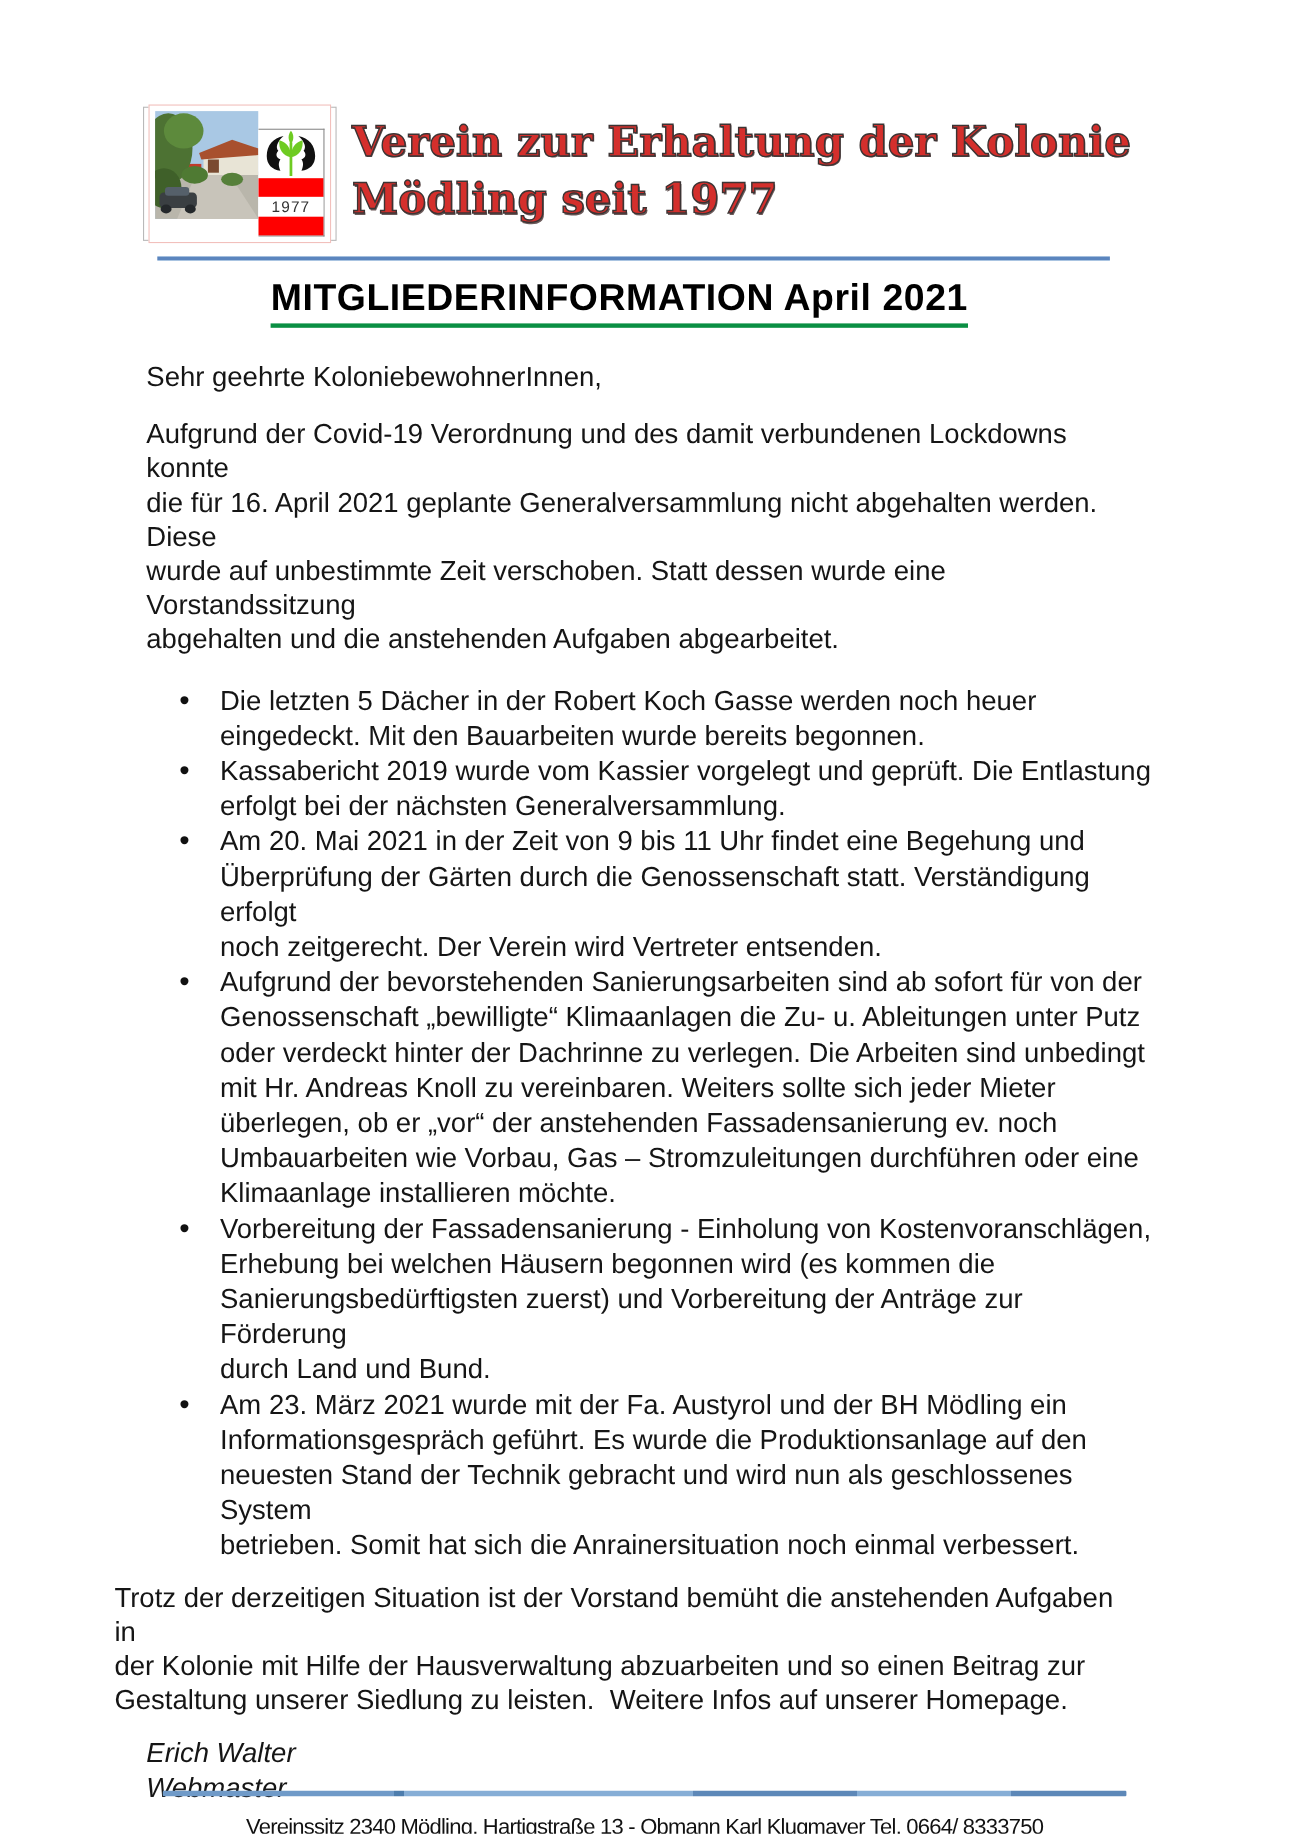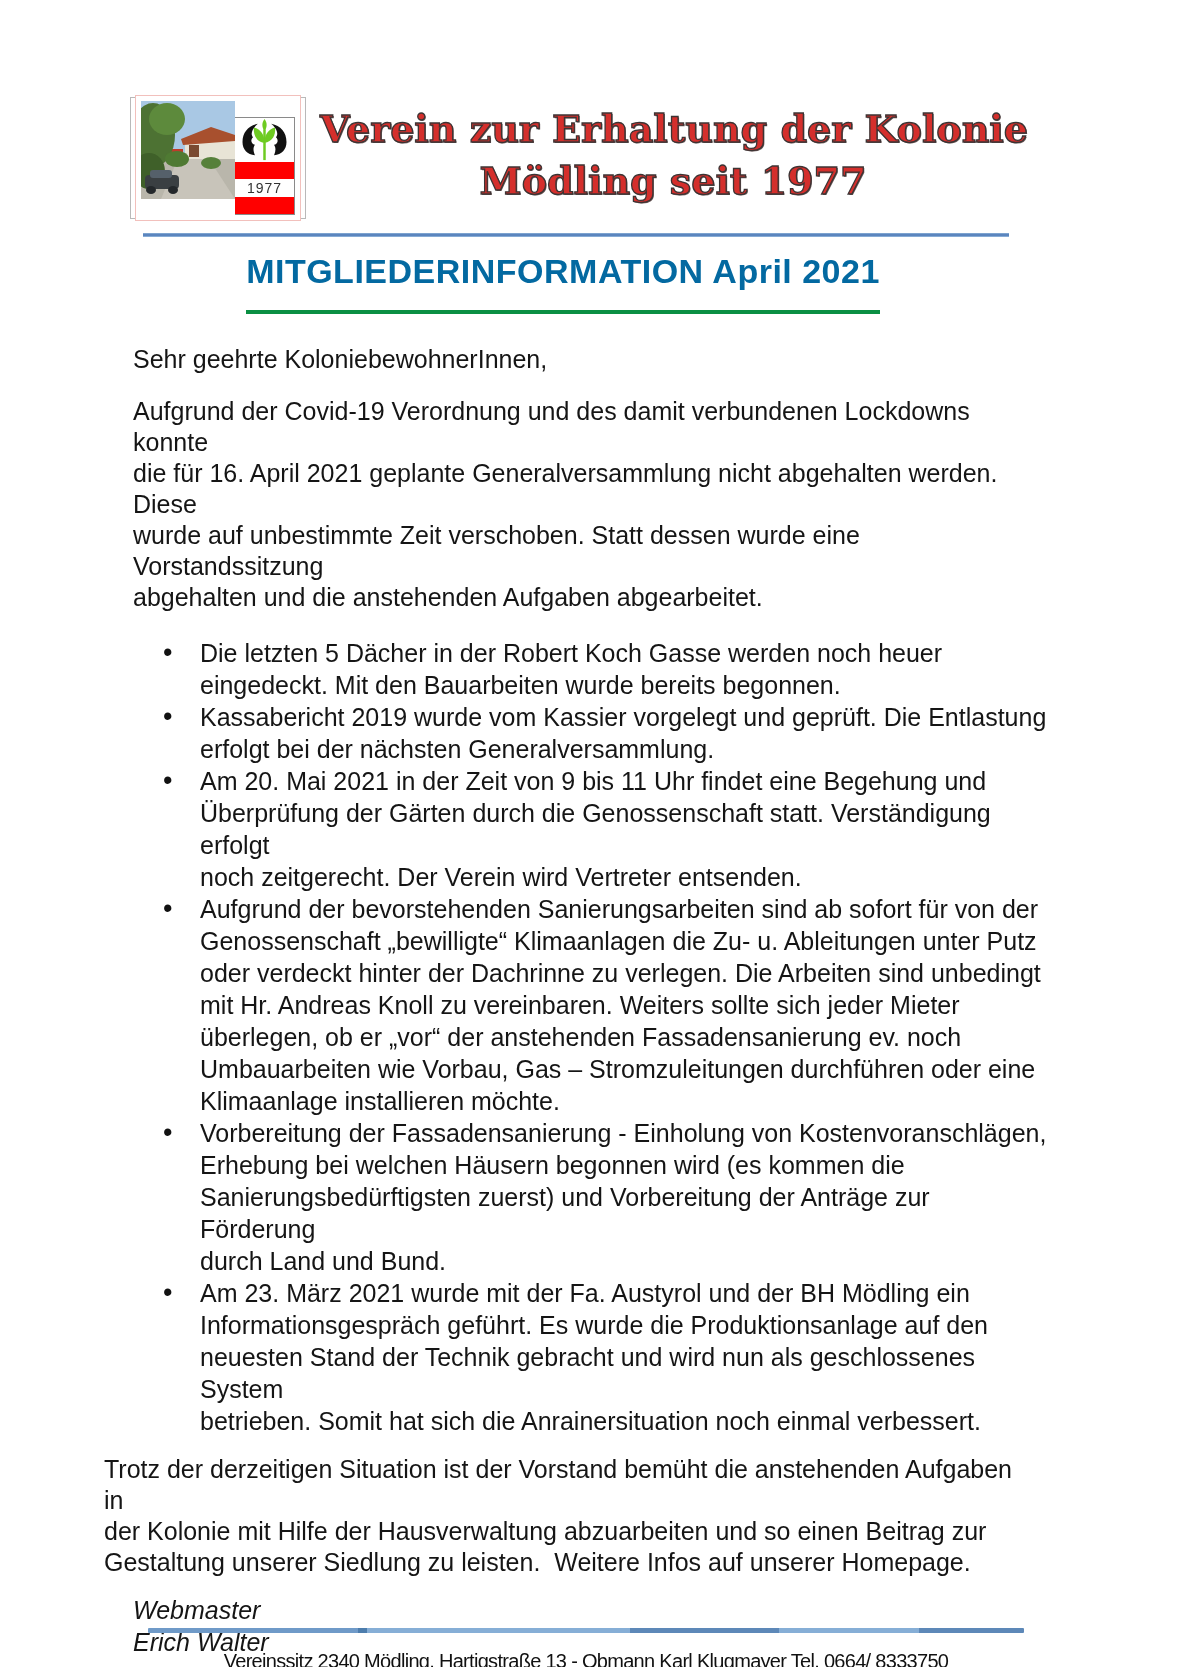--- a/index.html
+++ b/index.html
@@ -35,43 +35,42 @@
   .bar { height: 17px; flex: 0 0 auto; }
   .bar.red { background: #ff0000; }
   .bar.white {
     background: #ffffff; height: 18px;
     font-size: 14px; color: #333; text-align: center; line-height: 18px;
     letter-spacing: 1px;
   }
 
   .org-title {
     margin-left: 14px; width: 706px; padding-top: 6px;
-    text-align: center;
     font-family: "DejaVu Serif", "Liberation Serif", serif;
     font-weight: bold;
     font-size: 38px; line-height: 52px;
     color: #d42f2c;
     -webkit-text-stroke: 1.3px #3c3434;
     text-shadow: 1px 1px 0 #6b5a5a;
     white-space: nowrap;
   }
 
   .header-rule {
     margin: 14px 0 0 143px; width: 866px; height: 4px;
     background: linear-gradient(to bottom, #7da3cf 0 1px, #5b85be 1px 3px, #86abd5 3px 4px);
   }
 
   
   .doc-heading { margin: 15px 0 0 133px; width: 860px; text-align: center; }
   .doc-heading span {
     display: inline-block;
     font-size: 34px; font-weight: bold; letter-spacing: 0.5px;
-    color: #0369a1;
+    color: #000000;
     border-bottom: 4px solid #0a8f43;
-    padding-bottom: 19px;
+    padding-bottom: 3px;
   }
 
   
   .bodytext { font-size: 25px; line-height: 31px; color: #151515; }
   .salutation { margin: 30px 0 0 133px; width: 915px; }
   .intro { margin: 21px 0 0 133px; width: 915px; white-space: pre-wrap; }
   ul.bullets { margin: 24px 0 0 133px; width: 915px; list-style: none; }
   ul.bullets li {
     position: relative; padding-left: 67px;
     line-height: 32px; white-space: pre-wrap;
@@ -185,22 +184,22 @@
 Informationsgespräch geführt. Es wurde die Produktionsanlage auf den
 neuesten Stand der Technik gebracht und wird nun als geschlossenes System
 betrieben. Somit hat sich die Anrainersituation noch einmal verbessert.</li>
   </ul>
 
   <p class="bodytext closing">Trotz der derzeitigen Situation ist der Vorstand bemüht die anstehenden Aufgaben in
 der Kolonie mit Hilfe der Hausverwaltung abzuarbeiten und so einen Beitrag zur
 Gestaltung unserer Siedlung zu leisten.  Weitere Infos auf unserer Homepage.</p>
 
   <div class="bodytext signature">
+    <div>Erich Walter</div>
     <div>Webmaster</div>
-    <div>Erich Walter</div>
   </div>
 
   <div class="footer">
     <div class="footer-rule"></div>
     <div class="footer-text">Vereinssitz 2340 Mödling, Hartigstraße 13 - Obmann Karl Klugmayer Tel. 0664/ 8333750</div>
 
   </div>
 
 </div>
 

